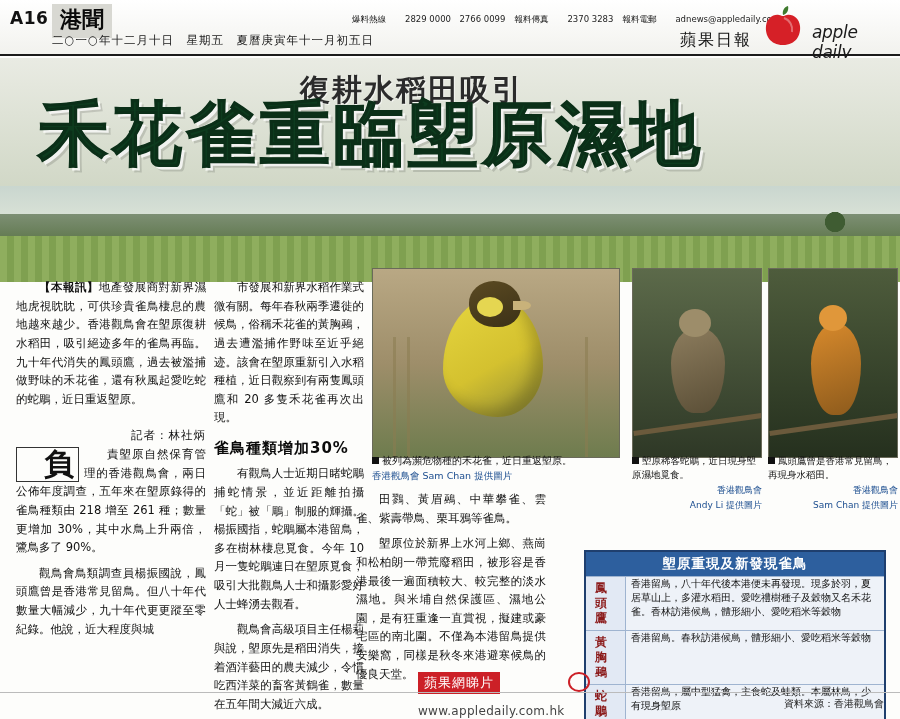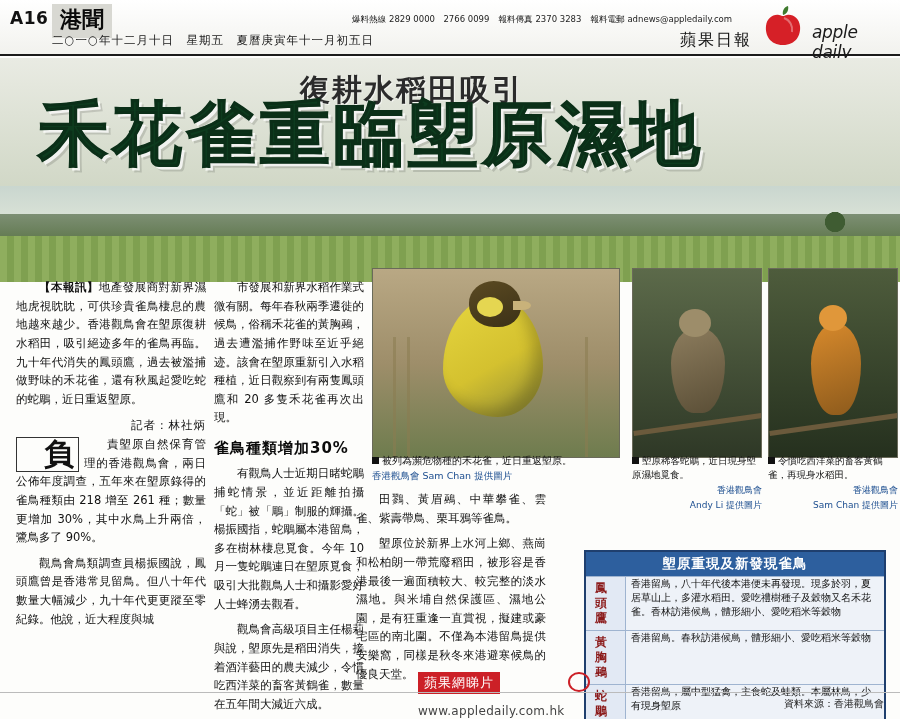--- a/index.html
+++ b/index.html
@@ -32,21 +32,21 @@
     position: absolute; left: 52px; top: 33px;
     font-size: 11.5px; color: #1a1a1a; letter-spacing: 1px;
     white-space: nowrap;
   }
   .contact-block {
     position: absolute; left: 352px; top: 14px;
     font-size: 8.5px; color: #222;
     display: flex; gap: 9px; align-items: center;
     white-space: nowrap;
   }
-  .contact-block .ci { display: flex; gap: 3px; align-items: baseline; }
+  .contact-block .ci { display: flex; gap: 19px; align-items: baseline; }
   .contact-block .lbl { color: #111; }
   .contact-block .val { color: #222; }
   .brand-cn {
     position: absolute; left: 680px; top: 30px;
     font-size: 16px; font-weight: normal; color: #111; letter-spacing: 2px;
   }
   .apple-logo {
     position: absolute; left: 760px; top: 4px; width: 46px; height: 44px;
   }
   .brand-en {
@@ -102,21 +102,21 @@
   .lead-mark { font-weight: bold; }
   .dropcap {
     float: left; font-size: 30px; font-weight: bold; line-height: 0.95;
     margin: 2px 5px 0 0; border: 1px solid #333; padding: 2px 4px;
   }
   .subhead {
     font-size: 15px; font-weight: bold; color: #0b0b0b;
     margin: 9px 0 4px 0; letter-spacing: 1px;
   }
   p.para { margin: 0 0 7px 0; text-indent: 2em; }
-  .byline { text-align: right; margin-top: 8px; font-size: 11.5px; letter-spacing: 1px; }
+  .byline { text-align: right; margin-top: 18px; font-size: 11.5px; letter-spacing: 1px; }
 
   
   .main-photo {
     position: absolute; top: -10px; left: 372px; width: 248px; height: 190px;
     background: linear-gradient(#b9a884 0%, #9e8e6a 50%, #6e7c4e 100%);
     border: 1px solid #6a6a5a; overflow: hidden;
   }
   .bird-body {
     position: absolute; left: 70px; top: 28px; width: 100px; height: 120px;
     background: linear-gradient(150deg, #e3d23c 10%, #d4c12f 55%, #8f8b35 100%);
@@ -316,21 +316,21 @@
       <div class="credit-small">香港觀鳥會</div>
       <div class="credit-small">Andy Li 提供圖片</div>
     </div>
 
     <div class="small-photo sp2">
       <div class="branch"></div>
       <div class="oriole"></div>
       <div class="oriole-head"></div>
     </div>
     <div class="caption-small cs2">
-      <span class="cap-sq"></span><span>令慣吃西洋菜的畜客黃鶴雀，再現身水稻田。</span>
+      <span class="cap-sq"></span><span>鳳頭鷹曾是香港常見留鳥，再現身水稻田。</span>
       <div class="credit-small">香港觀鳥會</div>
       <div class="credit-small">Sam Chan 提供圖片</div>
     </div>
 
     <div class="col-3">
       <p class="para">田鷚、黃眉鵐、中華攀雀、雲雀、紫壽帶鳥、栗耳鴉等雀鳥。</p>
       <p class="para">塱原位於新界上水河上鄉、燕崗和松柏朗一帶荒廢稻田，被形容是香港最後一遍面積較大、較完整的淡水濕地。與米埔自然保護區、濕地公園，是有狂重逢一直賞視，擬建或豪宅區的南北圍。不僅為本港留鳥提供安樂窩，同樣是秋冬來港避寒候鳥的優良天堂。</p>
     </div>
 
     <div class="sidebar">

